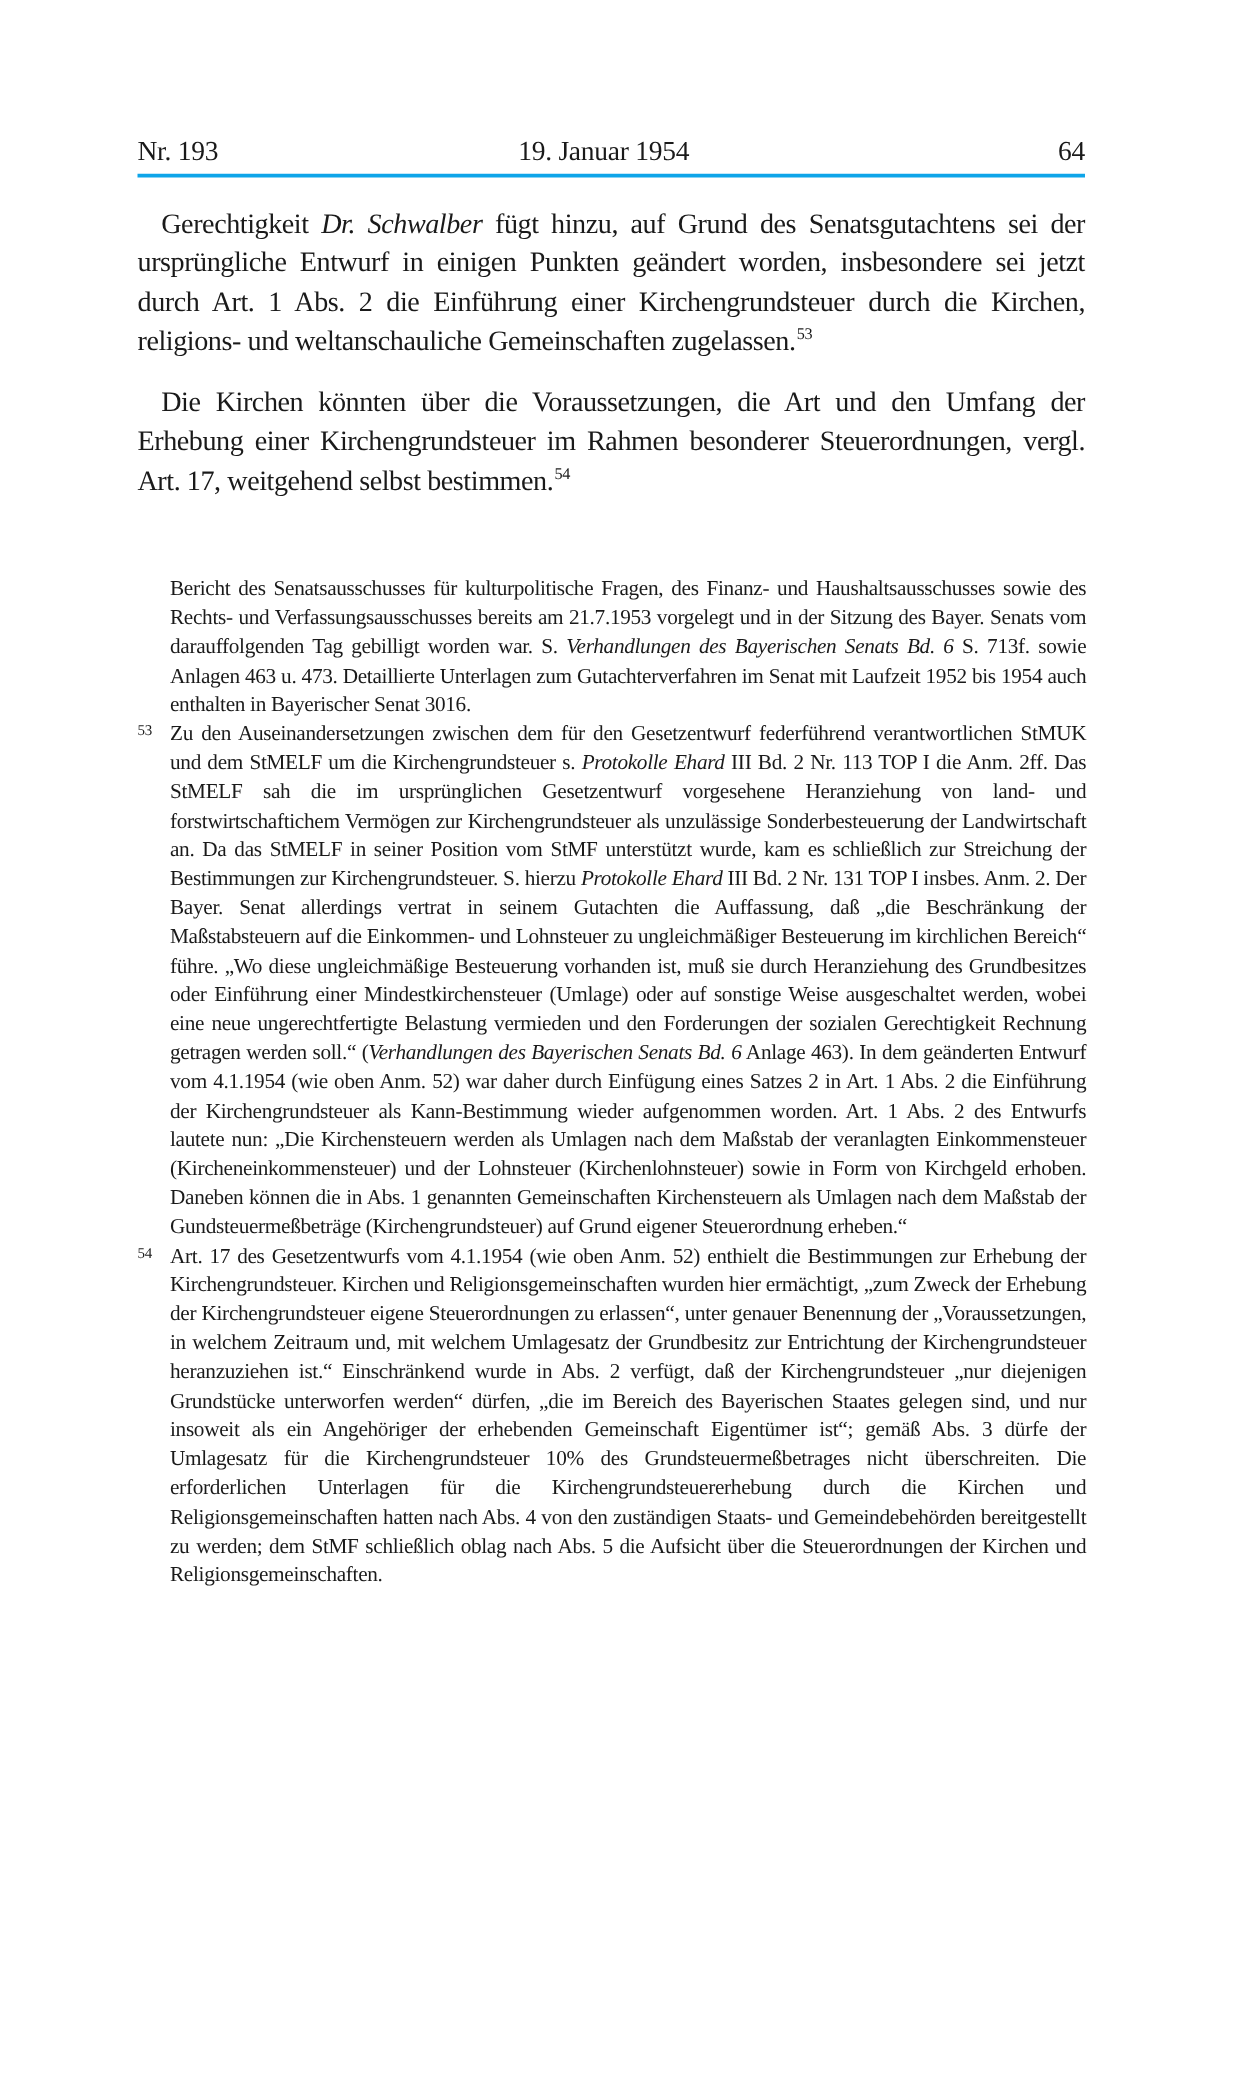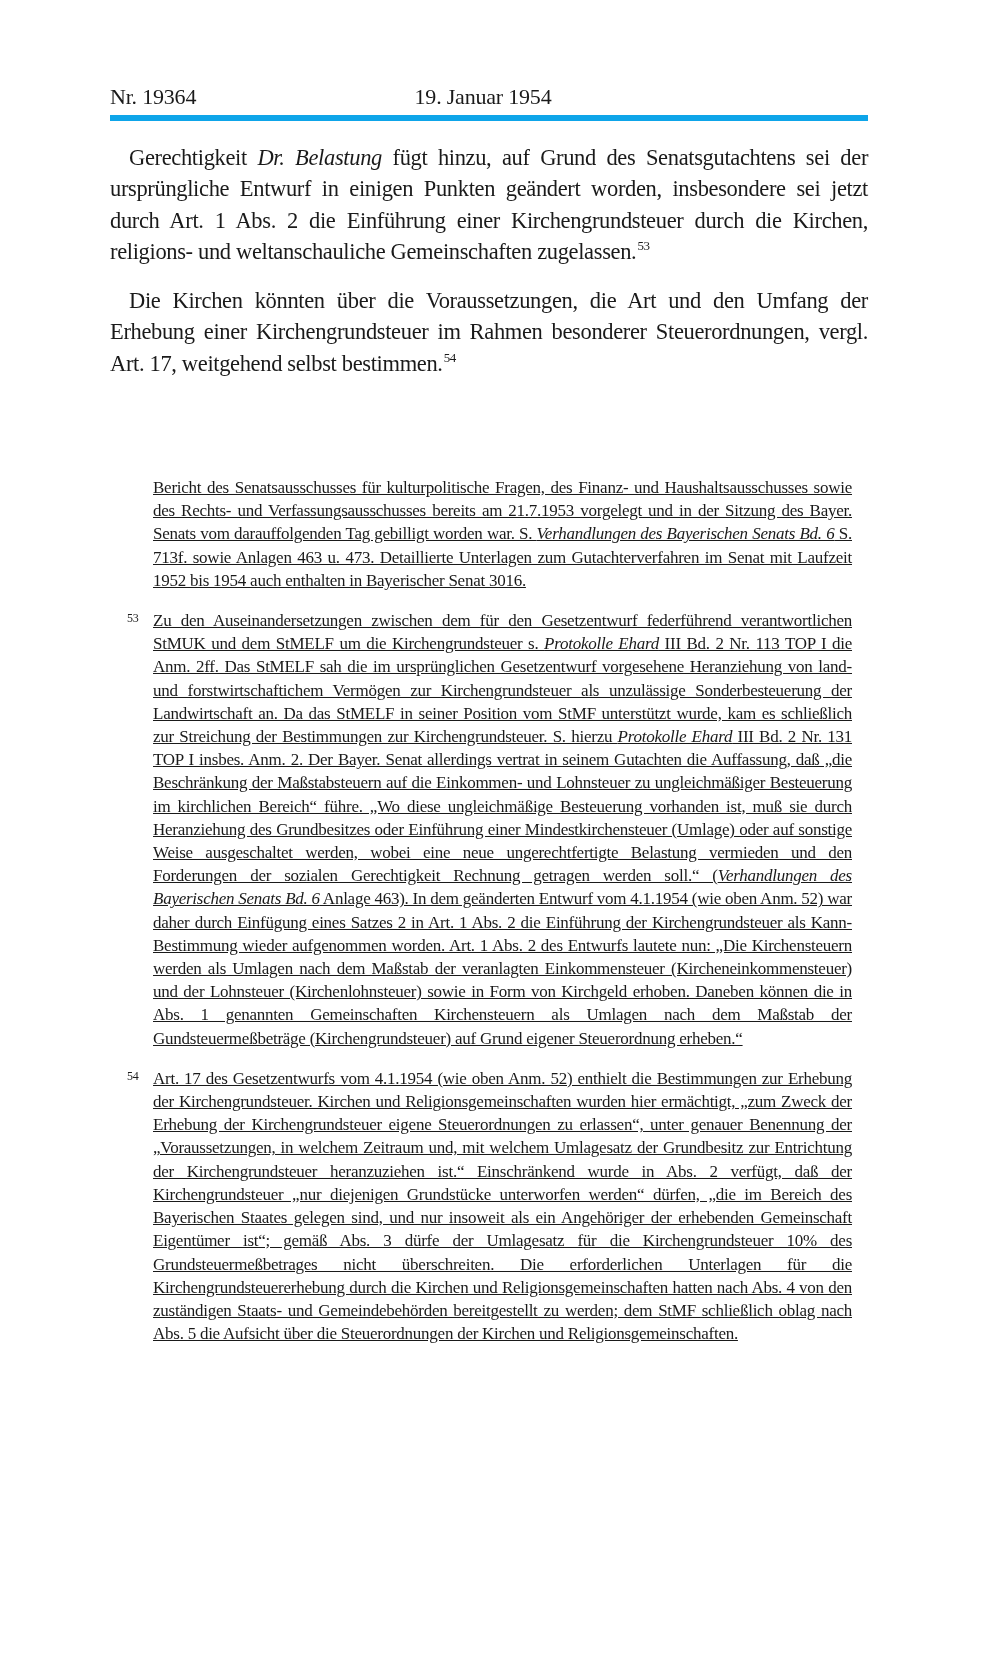--- a/index.html
+++ b/index.html
@@ -16,26 +16,28 @@
       font-family: "Liberation Serif", "DejaVu Serif", serif;
     }
     .page {
       position: absolute;
       left: 110px;
       top: 84px;
       width: 758px;
     }
     .running-head {
       display: flex;
+      justify-content: space-between;
       align-items: baseline;
       font-size: 22px;
       line-height: 26px;
       letter-spacing: -0.2px;
       padding-bottom: 5px;
-      border-bottom: 6px solid #0ea5e9;
+      border-bottom: 3px solid #0ea5e9;
+      margin-top: 24px;
     }
     .running-head .center {
       position: absolute;
       left: 0;
       right: 12px;
       text-align: center;
       pointer-events: none;
     }
     .running-head .center span { pointer-events: auto; }
     .main-text {
@@ -61,22 +63,21 @@
       left: 136px;
       top: 459px;
       width: 733px;
       font-size: 17px;
       line-height: 23.2px;
       text-align: justify;
       letter-spacing: -0.25px;
     }
     .fn {
       position: relative;
-      margin: 17px;
-      text-decoration: underline;
+      margin: 0;
     }
     .fn-num {
       position: absolute;
       left: -26px;
       top: 0;
       font-size: 12px;
       line-height: 18px;
     }
     em { font-style: italic; }
   </style>
@@ -84,21 +85,21 @@
 <body>
 
 <div class="page">
   <div class="running-head">
     <span>Nr. 193</span>
     <div class="center"><span>19. Januar 1954</span></div>
     <span>64</span>
   </div>
 
   <div class="main-text">
-    <p><span>Gerechtigkeit </span><em>Dr. Belastung</em><span> fügt hinzu, auf Grund des Senatsgutachtens sei der ursprüngliche Entwurf in einigen Punkten geändert worden, insbesondere sei jetzt durch Art. 1 Abs. 2 die Einführung einer Kirchengrundsteuer durch die Kirchen, religions- und weltanschauliche Gemeinschaften zugelassen.</span><sup>53</sup></p>
+    <p><span>Gerechtigkeit </span><em>Dr. Schwalber</em><span> fügt hinzu, auf Grund des Senatsgutachtens sei der ursprüngliche Entwurf in einigen Punkten geändert worden, insbesondere sei jetzt durch Art. 1 Abs. 2 die Einführung einer Kirchengrundsteuer durch die Kirchen, religions- und weltanschauliche Gemeinschaften zugelassen.</span><sup>53</sup></p>
     <p><span>Die Kirchen könnten über die Voraussetzungen, die Art und den Umfang der Erhebung einer Kirchengrundsteuer im Rahmen besonderer Steuerordnungen, vergl. Art. 17, weitgehend selbst bestimmen.</span><sup>54</sup></p>
   </div>
 </div>
 
 <div class="footnotes">
   <p class="fn"><span>Bericht des Senatsausschusses für kulturpolitische Fragen, des Finanz- und Haushaltsausschusses sowie des Rechts- und Verfassungsausschusses bereits am 21.7.1953 vorgelegt und in der Sitzung des Bayer. Senats vom darauffolgenden Tag gebilligt worden war. S. </span><em>Verhandlungen des Bayerischen Senats Bd. 6</em><span> S. 713f. sowie Anlagen 463 u. 473. Detaillierte Unterlagen zum Gutachterverfahren im Senat mit Laufzeit 1952 bis 1954 auch enthalten in Bayerischer Senat 3016.</span></p>
 
   <p class="fn"><span class="fn-num">53</span><span>Zu den Auseinandersetzungen zwischen dem für den Gesetzentwurf federführend verantwortlichen StMUK und dem StMELF um die Kirchengrundsteuer s. </span><em>Protokolle Ehard</em><span> III Bd. 2 Nr. 113 TOP I die Anm. 2ff. Das StMELF sah die im ursprünglichen Gesetzentwurf vorgesehene Heranziehung von land- und forstwirtschaftichem Vermögen zur Kirchengrundsteuer als unzulässige Sonderbesteuerung der Landwirtschaft an. Da das StMELF in seiner Position vom StMF unterstützt wurde, kam es schließlich zur Streichung der Bestimmungen zur Kirchengrundsteuer. S. hierzu </span><em>Protokolle Ehard</em><span> III Bd. 2 Nr. 131 TOP I insbes. Anm. 2. Der Bayer. Senat allerdings vertrat in seinem Gutachten die Auffassung, daß „die Beschränkung der Maßstabsteuern auf die Einkommen- und Lohnsteuer zu ungleichmäßiger Besteuerung im kirchlichen Bereich“ führe. „Wo diese ungleichmäßige Besteuerung vorhanden ist, muß sie durch Heranziehung des Grundbesitzes oder Einführung einer Mindestkirchensteuer (Umlage) oder auf sonstige Weise ausgeschaltet werden, wobei eine neue ungerechtfertigte Belastung vermieden und den Forderungen der sozialen Gerechtigkeit Rechnung getragen werden soll.“ (</span><em>Verhandlungen des Bayerischen Senats Bd. 6</em><span> Anlage 463). In dem geänderten Entwurf vom 4.1.1954 (wie oben Anm. 52) war daher durch Einfügung eines Satzes 2 in Art. 1 Abs. 2 die Einführung der Kirchengrundsteuer als Kann-Bestimmung wieder aufgenommen worden. Art. 1 Abs. 2 des Entwurfs lautete nun: „Die Kirchensteuern werden als Umlagen nach dem Maßstab der veranlagten Einkommensteuer (Kircheneinkommensteuer) und der Lohnsteuer (Kirchenlohnsteuer) sowie in Form von Kirchgeld erhoben. Daneben können die in Abs. 1 genannten Gemeinschaften Kirchensteuern als Umlagen nach dem Maßstab der Gundsteuermeßbeträge (Kirchengrundsteuer) auf Grund eigener Steuerordnung erheben.“</span></p>
 
   <p class="fn"><span class="fn-num">54</span><span>Art. 17 des Gesetzentwurfs vom 4.1.1954 (wie oben Anm. 52) enthielt die Bestimmungen zur Erhebung der Kirchengrundsteuer. Kirchen und Religionsgemeinschaften wurden hier ermächtigt, „zum Zweck der Erhebung der Kirchengrundsteuer eigene Steuerordnungen zu erlassen“, unter genauer Benennung der „Voraussetzungen, in welchem Zeitraum und, mit welchem Umlagesatz der Grundbesitz zur Entrichtung der Kirchengrundsteuer heranzuziehen ist.“ Einschränkend wurde in Abs. 2 verfügt, daß der Kirchengrundsteuer „nur diejenigen Grundstücke unterworfen werden“ dürfen, „die im Bereich des Bayerischen Staates gelegen sind, und nur insoweit als ein Angehöriger der erhebenden Gemeinschaft Eigentümer ist“; gemäß Abs. 3 dürfe der Umlagesatz für die Kirchengrundsteuer 10% des Grundsteuermeßbetrages nicht überschreiten. Die erforderlichen Unterlagen für die Kirchengrundsteuererhebung durch die Kirchen und Religionsgemeinschaften hatten nach Abs. 4 von den zuständigen Staats- und Gemeindebehörden bereitgestellt zu werden; dem StMF schließlich oblag nach Abs. 5 die Aufsicht über die Steuerordnungen der Kirchen und Religionsgemeinschaften.</span></p>

